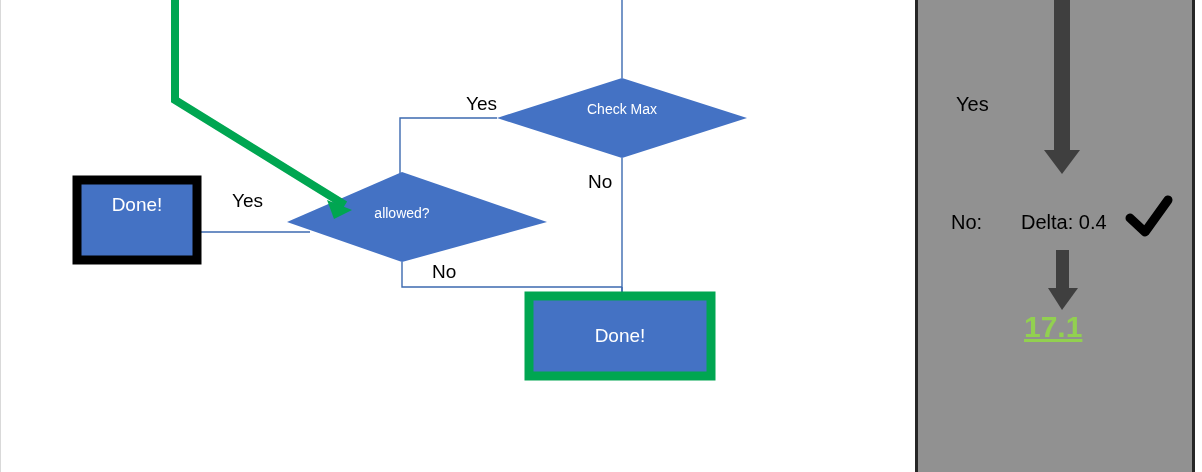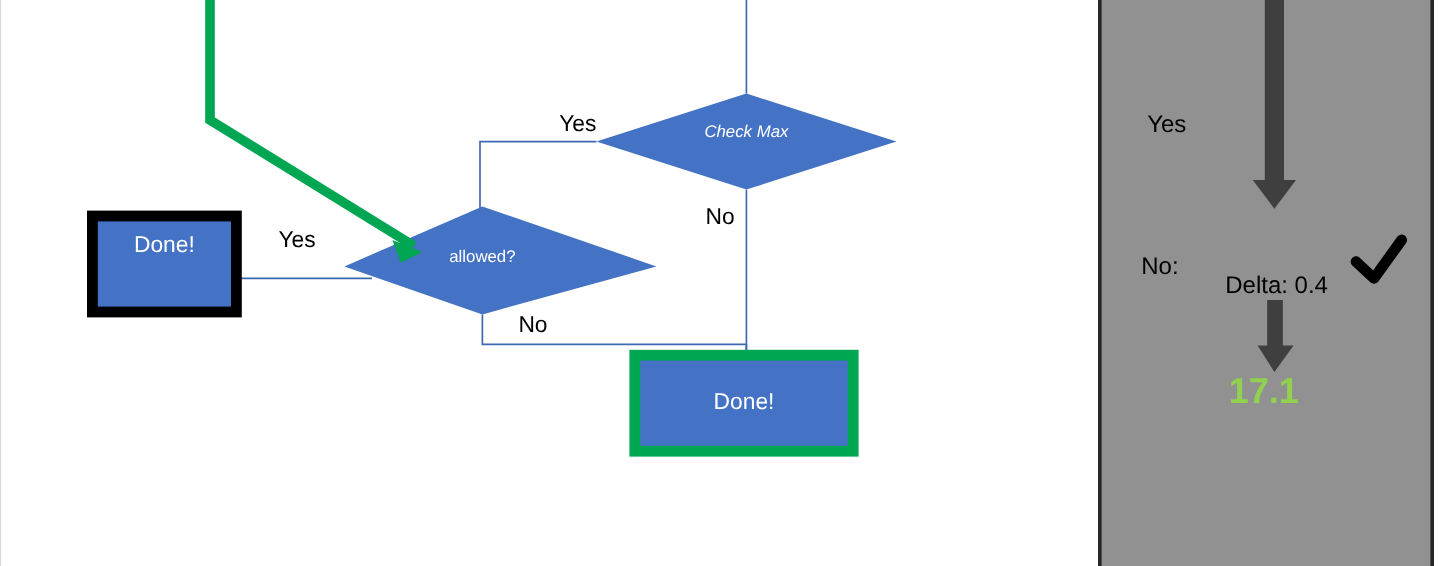--- a/index.html
+++ b/index.html
@@ -90,21 +90,21 @@
       <rect x="529" y="296" width="182" height="80" fill="#4472c4" stroke="#00a651" stroke-width="9"></rect>
 
       <polygon points="622,78 747,118 622,158 497,118" fill="#4472c4"></polygon>
 
       <polygon points="402,172 547,222 402,262 287,222" fill="#4472c4"></polygon>
 
       <polyline points="175,-5 175,100 345,205" fill="none" stroke="#00a651" stroke-width="8" stroke-linejoin="miter" stroke-linecap="butt"></polyline>
       <polygon points="352,210 327,200 334,219" fill="#00a651"></polygon>
     </svg>
 
-    <div class="node-label diamond-label" style="left:547px;top:101px;width:150px;font-style:italic;">
+    <div class="node-label diamond-label" style="left:547px;top:101px;width:150px;">
       <div>Check Max</div>
     </div>
 
     <div class="node-label diamond-label" style="left:327px;top:205px;width:150px;">
       <div>allowed?</div>
     </div>
 
     <div class="node-label box-label" style="left:82px;top:194px;width:110px;">
       <div>Done!</div>
     </div>
@@ -127,19 +127,19 @@
       <polygon points="126,150 162,150 144,174" fill="#3f3f3f"></polygon>
 
       <rect x="138" y="250" width="13" height="42" fill="#3f3f3f"></rect>
       <polygon points="130,288 160,288 144,310" fill="#3f3f3f"></polygon>
 
       <path d="M 212 218 L 227 232 L 250 200" fill="none" stroke="#000000" stroke-width="9" stroke-linecap="round" stroke-linejoin="round"></path>
     </svg>
 
     <div class="panel-text" style="left:38px;top:93px;">Yes</div>
     <div class="panel-text" style="left:33px;top:211px;text-align:right;">No:</div>
-    <div class="panel-text" style="left:103px;top:227px;">Delta: 0.4</div>
+    <div class="panel-text" style="left:103px;top:211px;">Delta: 0.4</div>
 
-    <div class="panel-value" style="left:106px;top:310px;">17.1</div>
+    <div class="panel-value" style="left:106px;top:310px;text-decoration:underline;">17.1</div>
   </div>
 
   <div class="panel-right-gap"></div>
 </div>
 
 </body></html>

